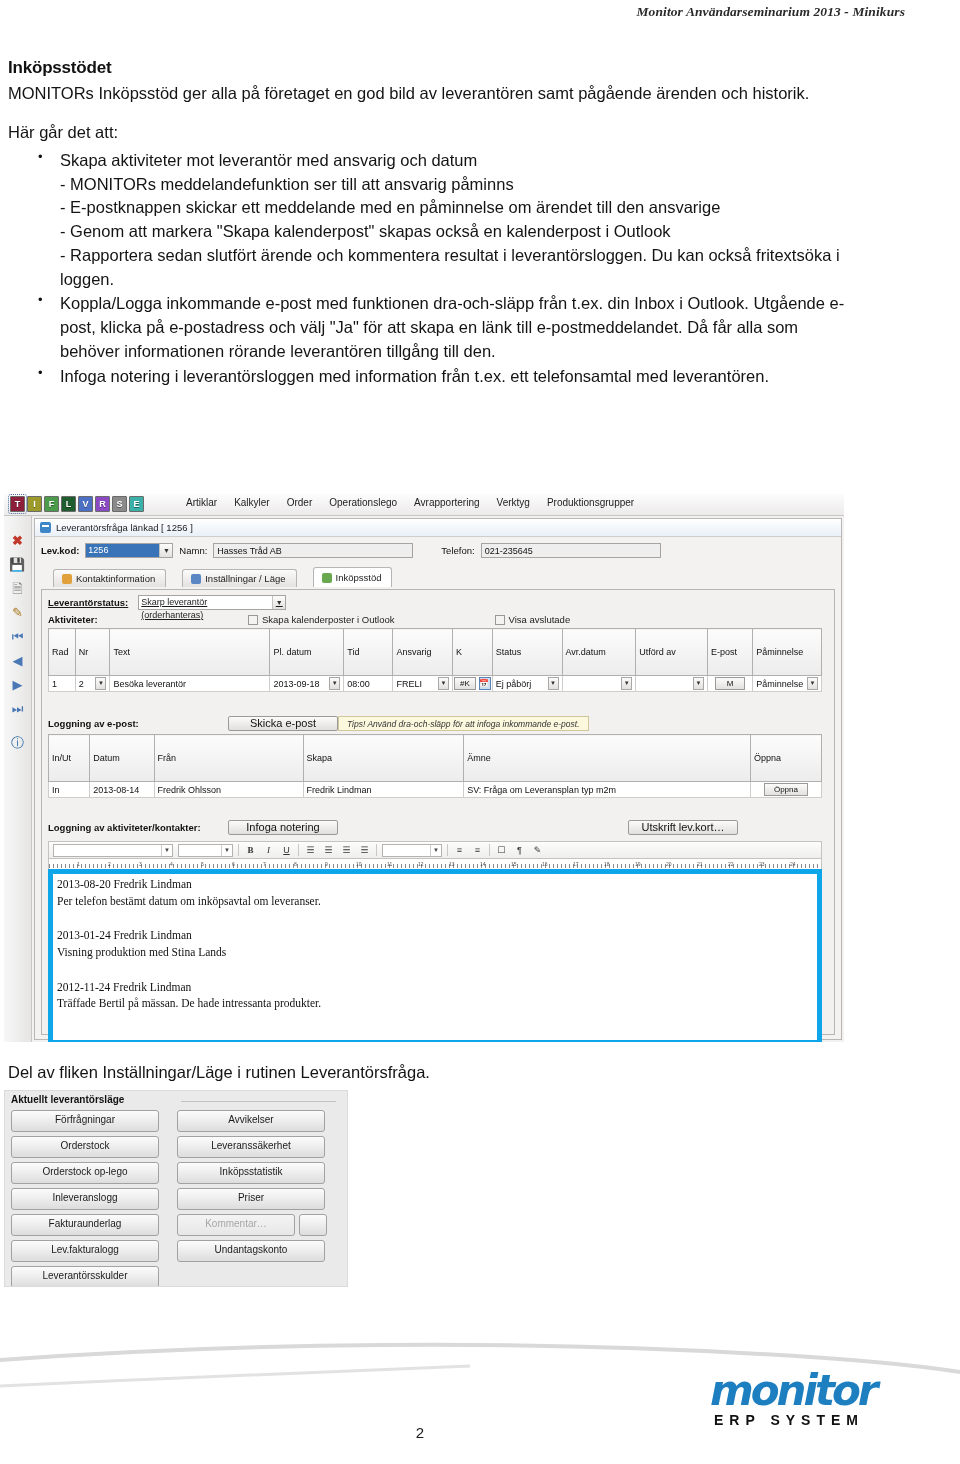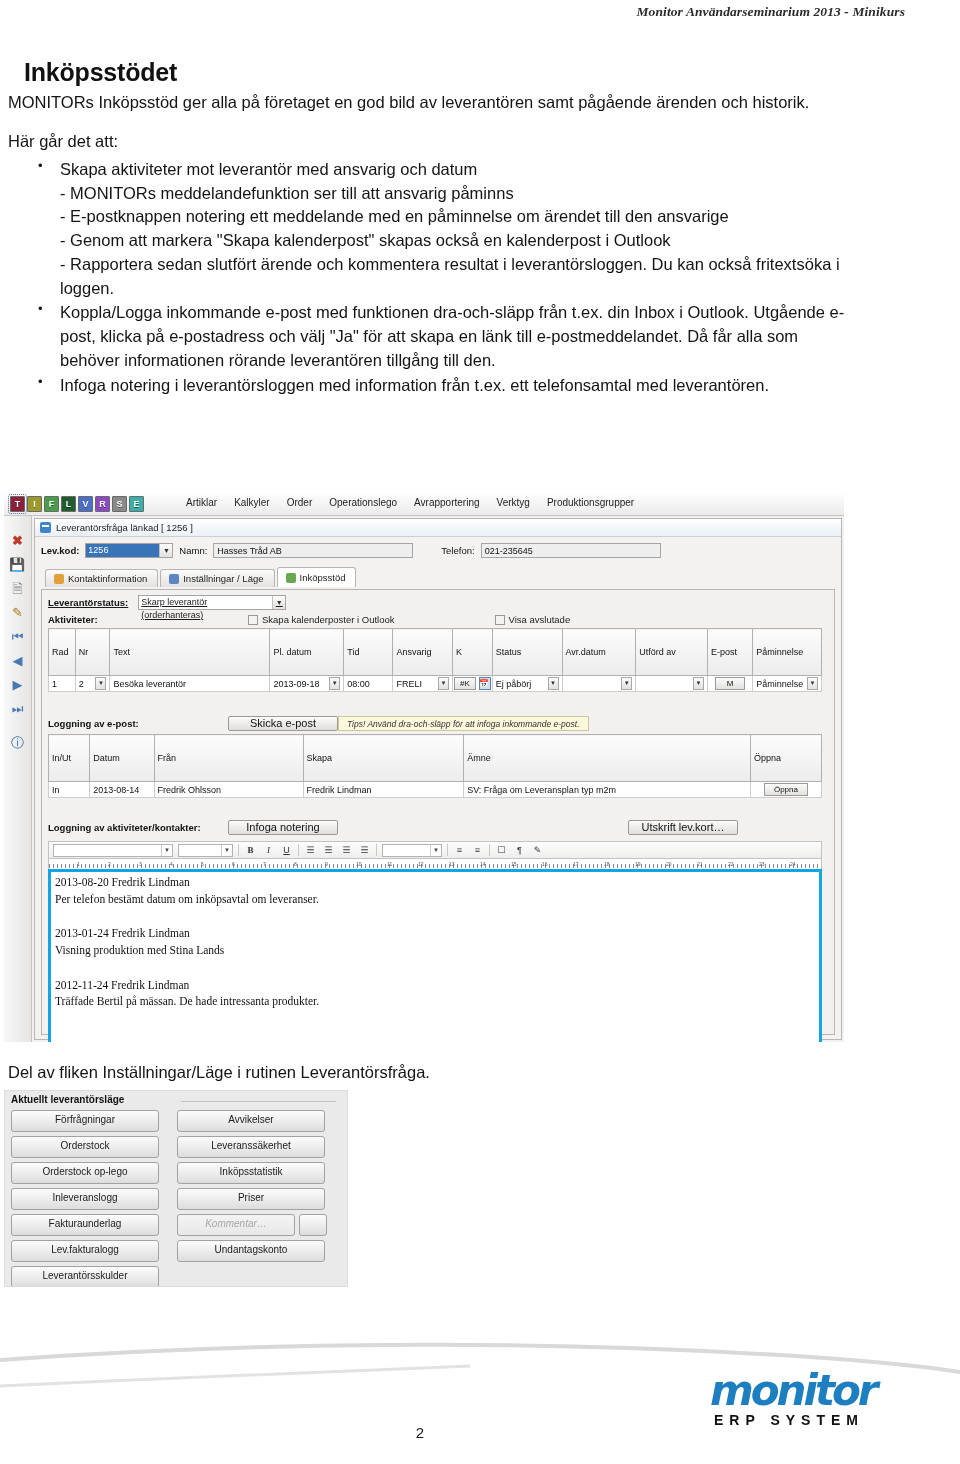--- a/index.html
+++ b/index.html
@@ -14,21 +14,21 @@
   .doc-header{
     position:absolute;top:4px;left:0;width:905px;text-align:right;
     font-family:"Liberation Serif",serif;
     font-style:italic;font-weight:bold;font-size:13.5px;color:#2b2b2b;
     letter-spacing:.1px;
   }
 
   
   .prose{position:absolute;top:58px;left:8px;width:850px;}
   h1.title{
-    font-size:25px;font-weight:bold;margin:0 0 4px 16px;letter-spacing:-.2px;
+    font-size:17px;font-weight:bold;margin:0 0 4px 0;letter-spacing:-.2px;
     color:#111;font-family:"Liberation Sans",sans-serif;
   }
   p.lead{font-size:16.5px;line-height:1.42;margin:0 0 16px 0;color:#141414;}
   p.intro{font-size:16.5px;line-height:1.42;margin:0 0 4px 0;color:#141414;}
   ul.blist{list-style:none;margin:0;padding:0;}
   ul.blist>li{
     position:relative;padding-left:52px;font-size:16.5px;line-height:1.44;
     margin:0 0 1px 0;color:#141414;
   }
   ul.blist>li::before{
@@ -88,21 +88,21 @@
   }
   .fld.ro{background:#eeeeee;}
   .combo{display:flex;height:15px;border:1px solid #a6a4a2;background:#fff;}
   .combo .val{flex:1;font-size:9px;line-height:13px;padding:0 2px;}
   .combo .val.hl{background:#3a74b8;color:#fff;}
   .combo .arw{
     width:13px;border-left:1px solid #c3c1bf;background:linear-gradient(#fcfcfc,#e3e1df);
     font-size:7px;line-height:13px;text-align:center;color:#333;
   }
 
-  .tabs{position:relative;height:22px;margin:2px 0 0 10px;display:flex;align-items:flex-end;gap:2px;}
+  .tabs{position:relative;height:22px;margin:2px 0 0 18px;display:flex;align-items:flex-end;gap:16px;}
   .tab{
     height:18px;padding:0 10px 0 8px;background:linear-gradient(#fbfbfb,#e4e2e0);
     border:1px solid #b7b5b3;border-bottom:none;border-radius:3px 3px 0 0;
     display:flex;align-items:center;gap:4px;font-size:9.5px;color:#222;
   }
   .tab.active{background:#fff;height:20px;font-weight:normal;}
   .tdot{width:10px;height:10px;border-radius:2px;display:inline-block;}
 
   .tabbody{
     position:absolute;left:6px;top:70px;width:794px;height:446px;
@@ -158,21 +158,21 @@
 
   .ruler{
     margin:0 6px;width:774px;height:10px;background:#fff;border-left:1px solid #c5c3c1;
     border-right:1px solid #c5c3c1;position:relative;overflow:hidden;
   }
   .ruler .tk{position:absolute;top:2px;font-size:5px;color:#555;}
   .ruler .bar{position:absolute;bottom:1px;left:0;right:0;height:4px;
     background:repeating-linear-gradient(90deg,#8a8a8a 0 1px,transparent 1px 4px);}
 
   .editbody{
-    margin:0 6px;width:774px;height:176px;background:#fff;border:3px solid #0ea5e9;
+    margin:0 6px;width:774px;height:176px;background:#fff;border:5px solid #0ea5e9;
     font-family:"Liberation Serif",serif;font-size:11.5px;color:#111;padding:2px 4px;line-height:1.45;
   }
   .editbody .gap{height:18px;}
 
   
   .caption{
     position:absolute;left:8px;top:1063px;width:700px;font-size:16.5px;color:#141414;
   }
 
   
@@ -187,21 +187,21 @@
   .s2rule{position:absolute;left:176px;top:10px;width:155px;height:1px;background:#c3c2c2;}
   .s2cols{position:absolute;left:6px;top:19px;display:flex;gap:18px;}
   .s2col{display:flex;flex-direction:column;gap:4px;}
   .xbtn{
     width:146px;height:20px;line-height:18px;text-align:center;font-size:10px;color:#1b1b1b;
     border:1px solid #a3a2a1;border-radius:3px;
     background:linear-gradient(#fcfcfc,#dedddd);
   }
   .xbtn.dis{color:#a8a6a4;background:linear-gradient(#f4f4f4,#e8e7e7);}
   .xrow{display:flex;gap:4px;align-items:center;}
-  .xbtn.short{width:116px;font-style:italic;}
+  .xbtn.short{width:116px;}
   .xbtn.tiny{width:26px;}
 
   
   .swoosh{position:absolute;left:0;top:1338px;width:960px;height:70px;pointer-events:none;}
   .logo{position:absolute;left:710px;top:1372px;width:200px;text-align:left;}
   .logo .word{
     font-family:"DejaVu Sans",sans-serif;font-weight:bold;font-style:italic;
     font-size:42px;letter-spacing:-3px;color:#1d7fc0;line-height:.9;
   }
   .logo .sub2{
@@ -221,21 +221,21 @@
   <div class="doc-header">Monitor Användarseminarium 2013 - Minikurs</div>
 
   <div class="prose">
     <h1 class="title">Inköpsstödet</h1>
     <p class="lead">MONITORs Inköpsstöd ger alla på företaget en god bild av leverantören samt pågående ärenden och historik.</p>
     <p class="intro">Här går det att:</p>
     <ul class="blist">
       <li>
         <span>Skapa aktiviteter mot leverantör med ansvarig och datum</span>
         <span class="sub">- MONITORs meddelandefunktion ser till att ansvarig påminns</span>
-        <span class="sub">- E-postknappen notering ett meddelande med en påminnelse om ärendet till den ansvarige</span>
+        <span class="sub">- E-postknappen skickar ett meddelande med en påminnelse om ärendet till den ansvarige</span>
         <span class="sub">- Genom att markera "Skapa kalenderpost" skapas också en kalenderpost i Outlook</span>
         <span class="sub">- Rapportera sedan slutfört ärende och kommentera resultat i leverantörsloggen. Du kan också fritextsöka i loggen.</span>
       </li>
       <li>
         <span>Koppla/Logga inkommande e-post med funktionen dra-och-släpp från t.ex. din Inbox i Outlook. Utgående e-post, klicka på e-postadress och välj "Ja" för att skapa en länk till e-postmeddelandet. Då får alla som behöver informationen rörande leverantören tillgång till den.</span>
       </li>
       <li>
         <span>Infoga notering i leverantörsloggen med information från t.ex. ett telefonsamtal med leverantören.</span>
       </li>
     </ul>

